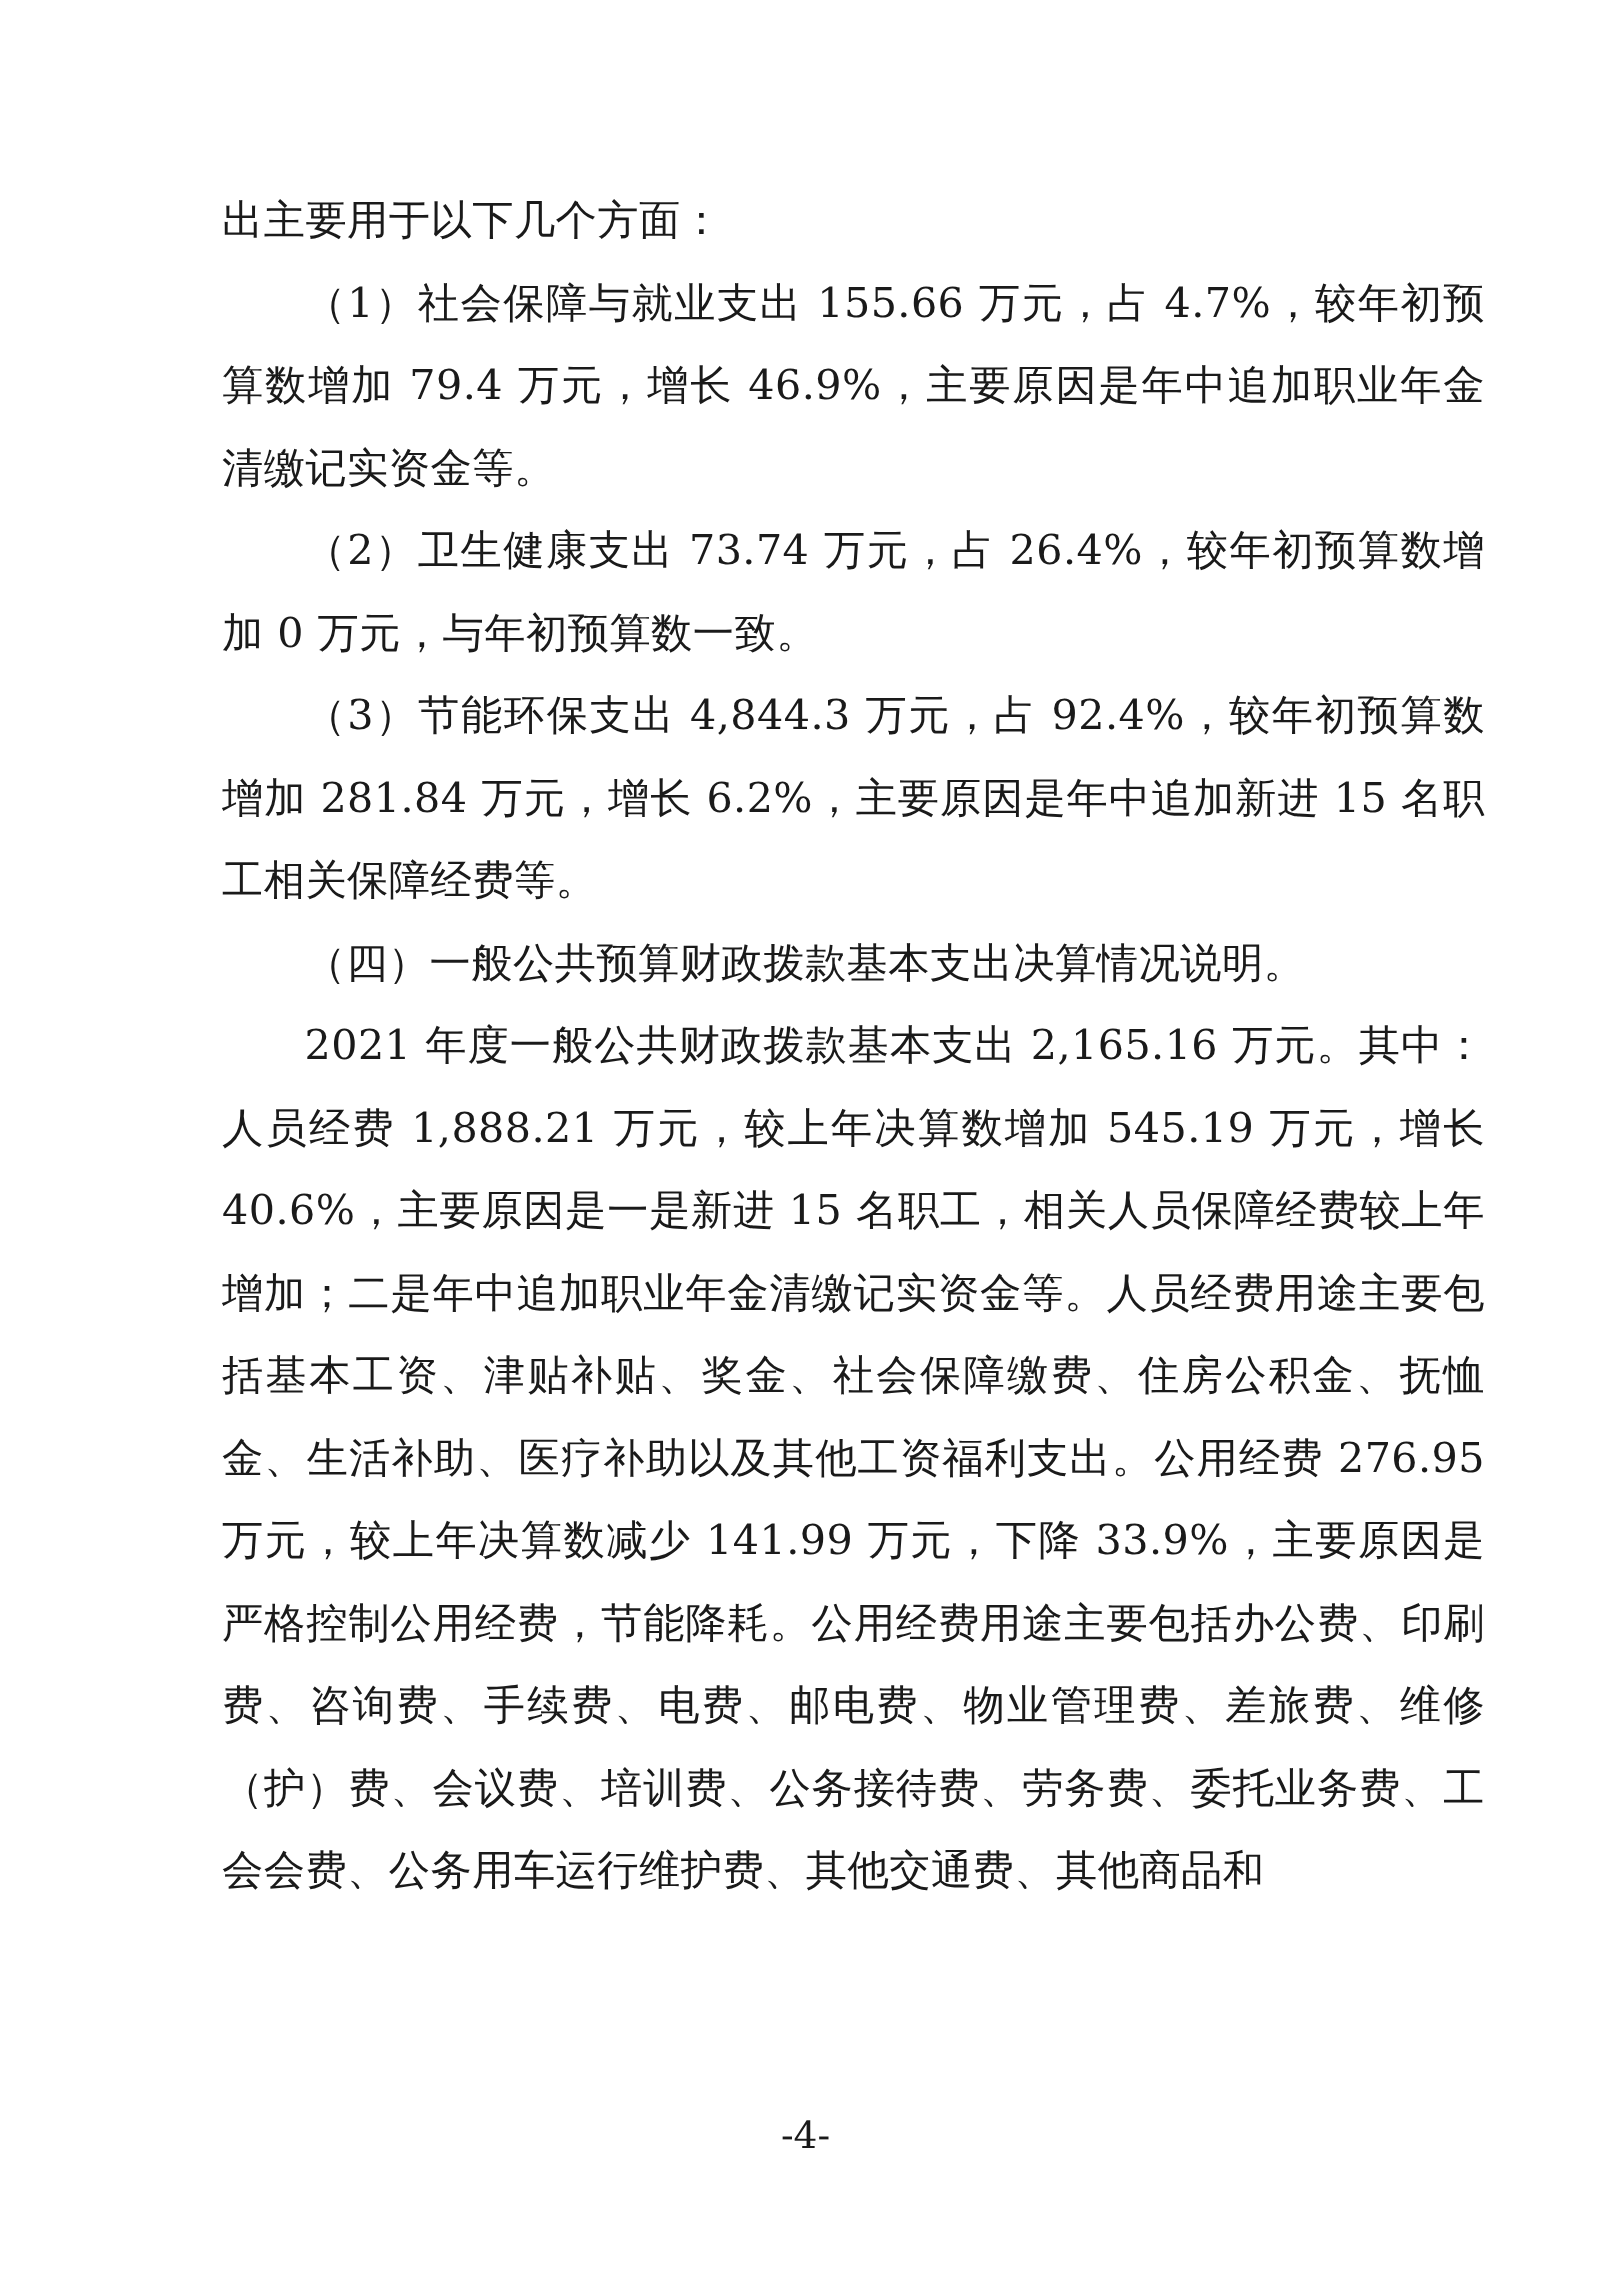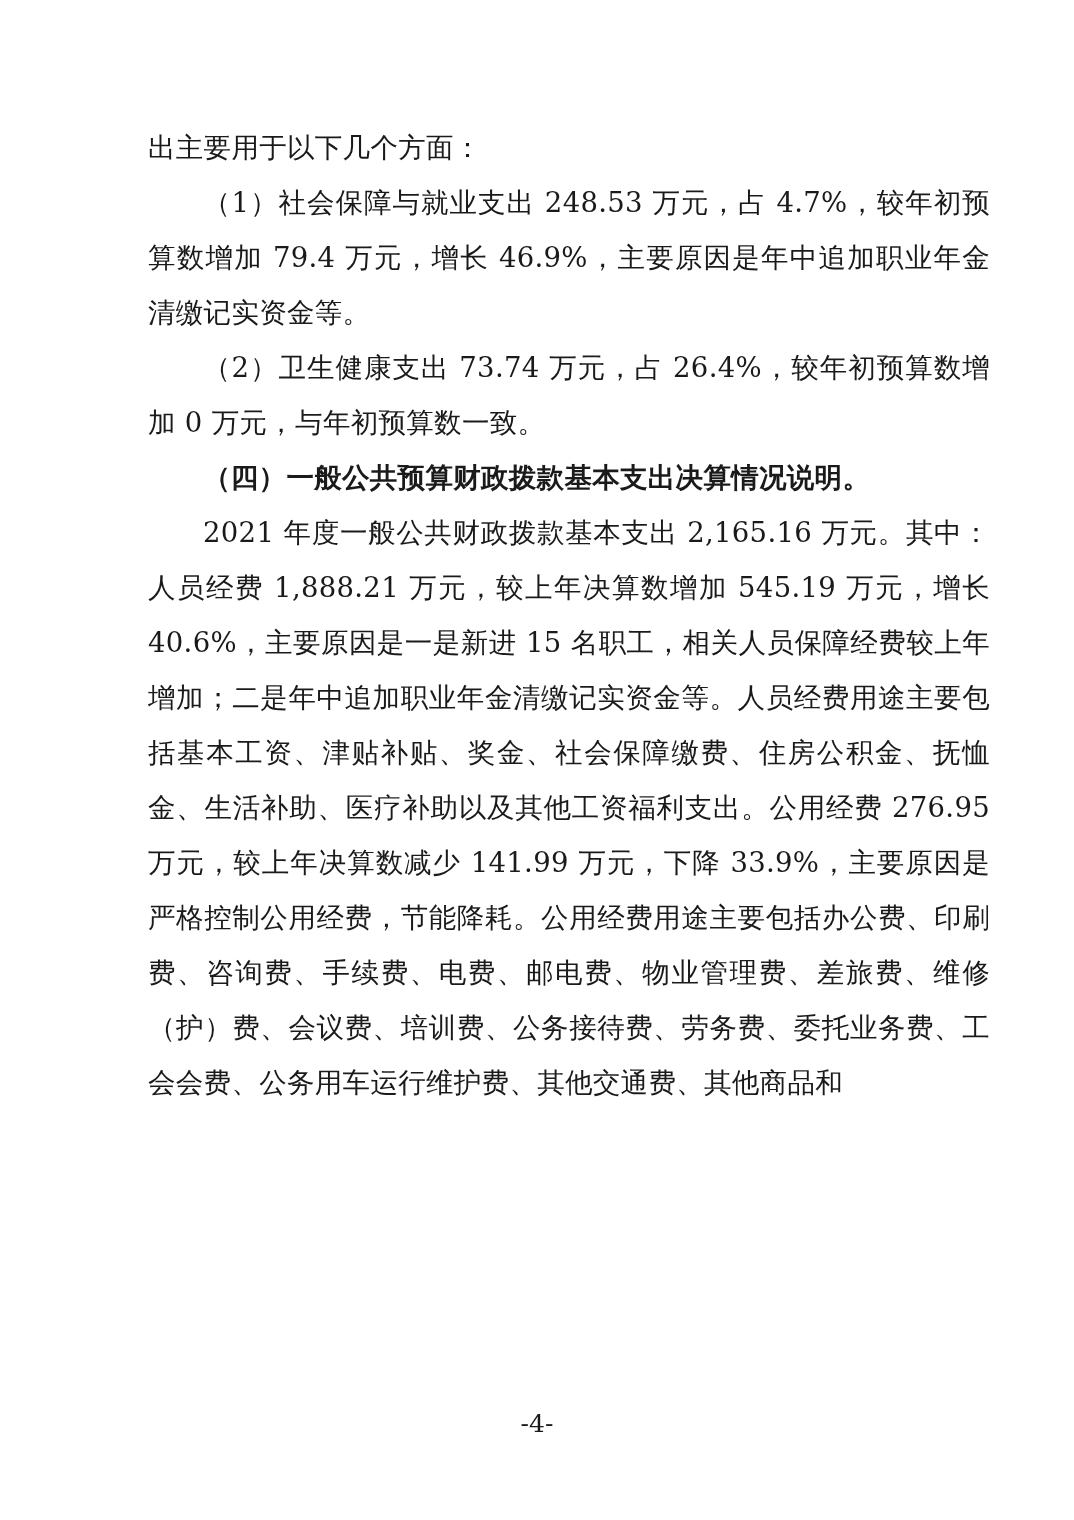--- a/index.html
+++ b/index.html
@@ -32,38 +32,39 @@
     letter-spacing: 0.3px;
   }
   .para {
     margin: 0;
     text-indent: 0;
   }
   .para.indent {
     text-indent: 2em;
   }
   .para.bold {
-    font-weight: bold;
+    font-weight: normal;
   }
   .footer {
     position: absolute;
     left: 0;
     right: 0;
     bottom: 82px;
     text-align: center;
     font-size: 25px;
     font-family: "DejaVu Serif", "Liberation Serif", serif;
     color: #1a1a1a;
   }
 </style>
 </head>
 <body>
 
 <div class="page">
   <div class="body-text">
     <p class="para">出主要用于以下几个方面：</p>
-    <p class="para indent">（1）社会保障与就业支出 248.53 万元，占 4.7%，较年初预算数增加 79.4 万元，增长 46.9%，主要原因是年中追加职业年金清缴记实资金等。</p>
+    <p class="para indent">（1）社会保障与就业支出 155.66 万元，占 4.7%，较年初预算数增加 79.4 万元，增长 46.9%，主要原因是年中追加职业年金清缴记实资金等。</p>
     <p class="para indent">（2）卫生健康支出 73.74 万元，占 26.4%，较年初预算数增加 0 万元，与年初预算数一致。</p>
+    <p class="para indent">（3）节能环保支出 4,844.3 万元，占 92.4%，较年初预算数增加 281.84 万元，增长 6.2%，主要原因是年中追加新进 15 名职工相关保障经费等。</p>
     <p class="para indent bold">（四）一般公共预算财政拨款基本支出决算情况说明。</p>
     <p class="para indent">2021 年度一般公共财政拨款基本支出 2,165.16 万元。其中：人员经费 1,888.21 万元，较上年决算数增加 545.19 万元，增长 40.6%，主要原因是一是新进 15 名职工，相关人员保障经费较上年增加；二是年中追加职业年金清缴记实资金等。人员经费用途主要包括基本工资、津贴补贴、奖金、社会保障缴费、住房公积金、抚恤金、生活补助、医疗补助以及其他工资福利支出。公用经费 276.95 万元，较上年决算数减少 141.99 万元，下降 33.9%，主要原因是严格控制公用经费，节能降耗。公用经费用途主要包括办公费、印刷费、咨询费、手续费、电费、邮电费、物业管理费、差旅费、维修（护）费、会议费、培训费、公务接待费、劳务费、委托业务费、工会会费、公务用车运行维护费、其他交通费、其他商品和</p>
   </div>
   <div class="footer">-4-</div>
 </div>
 
 </body></html>

